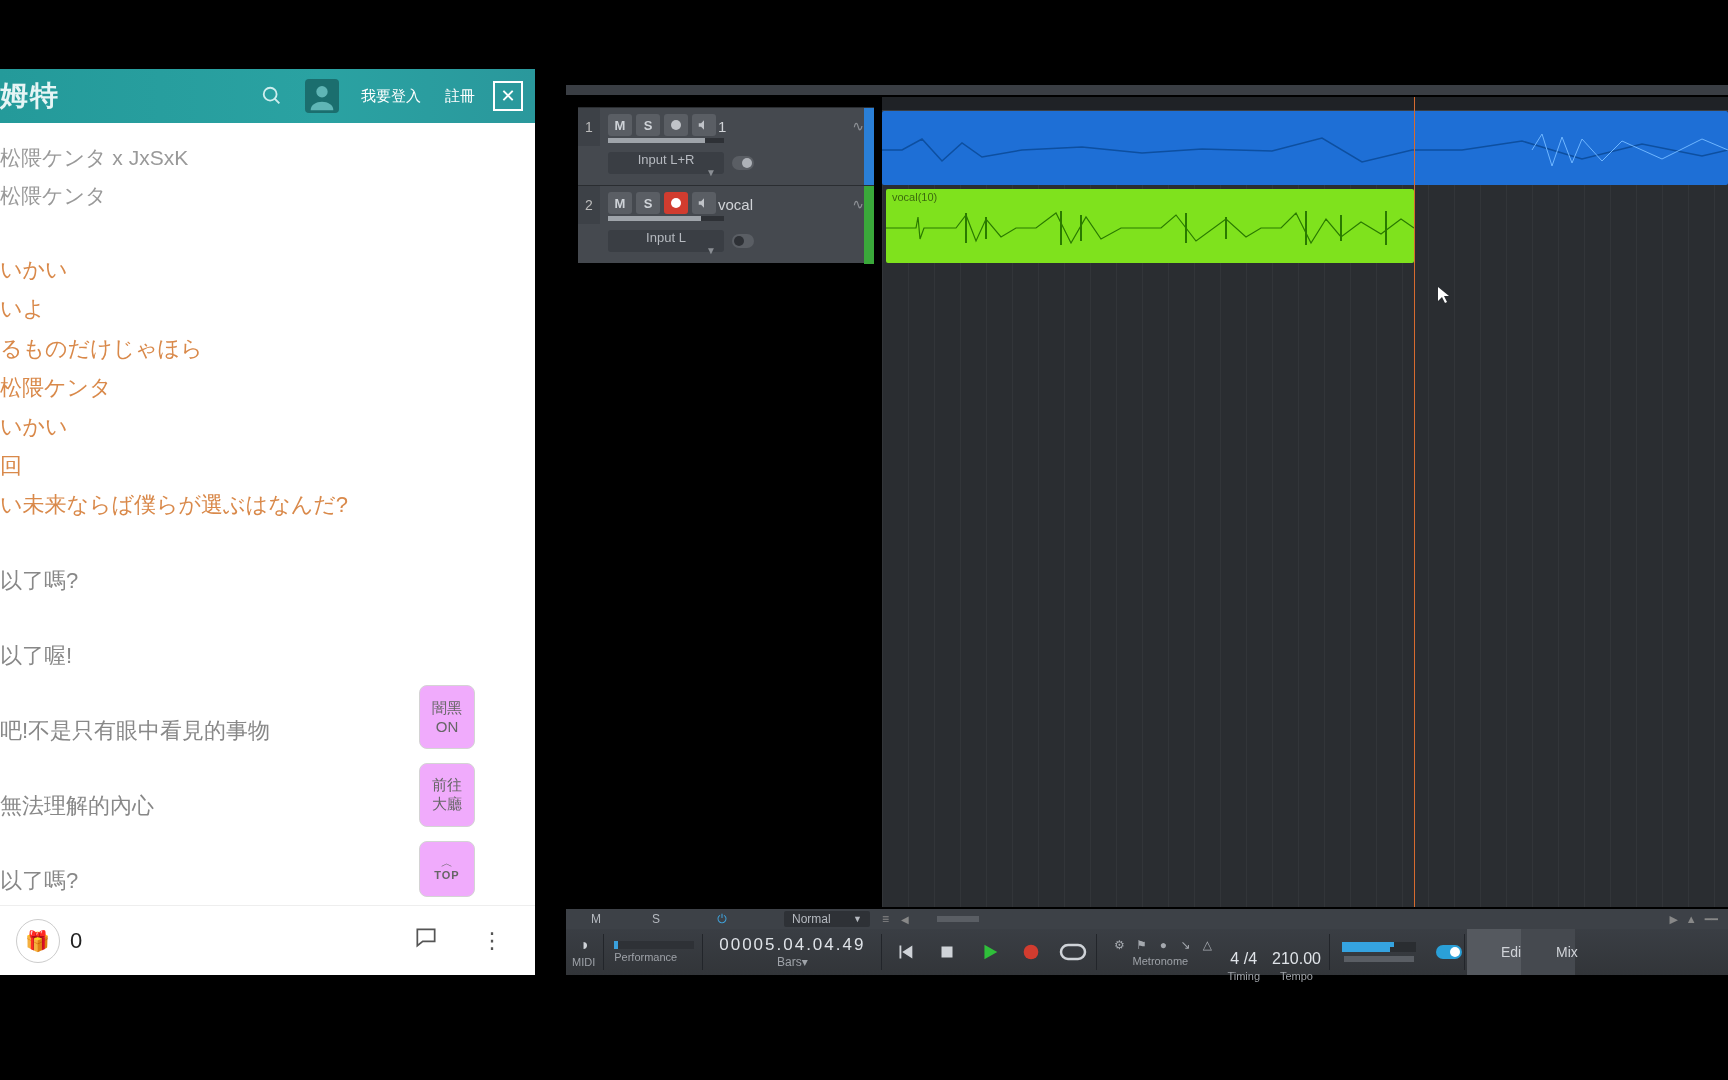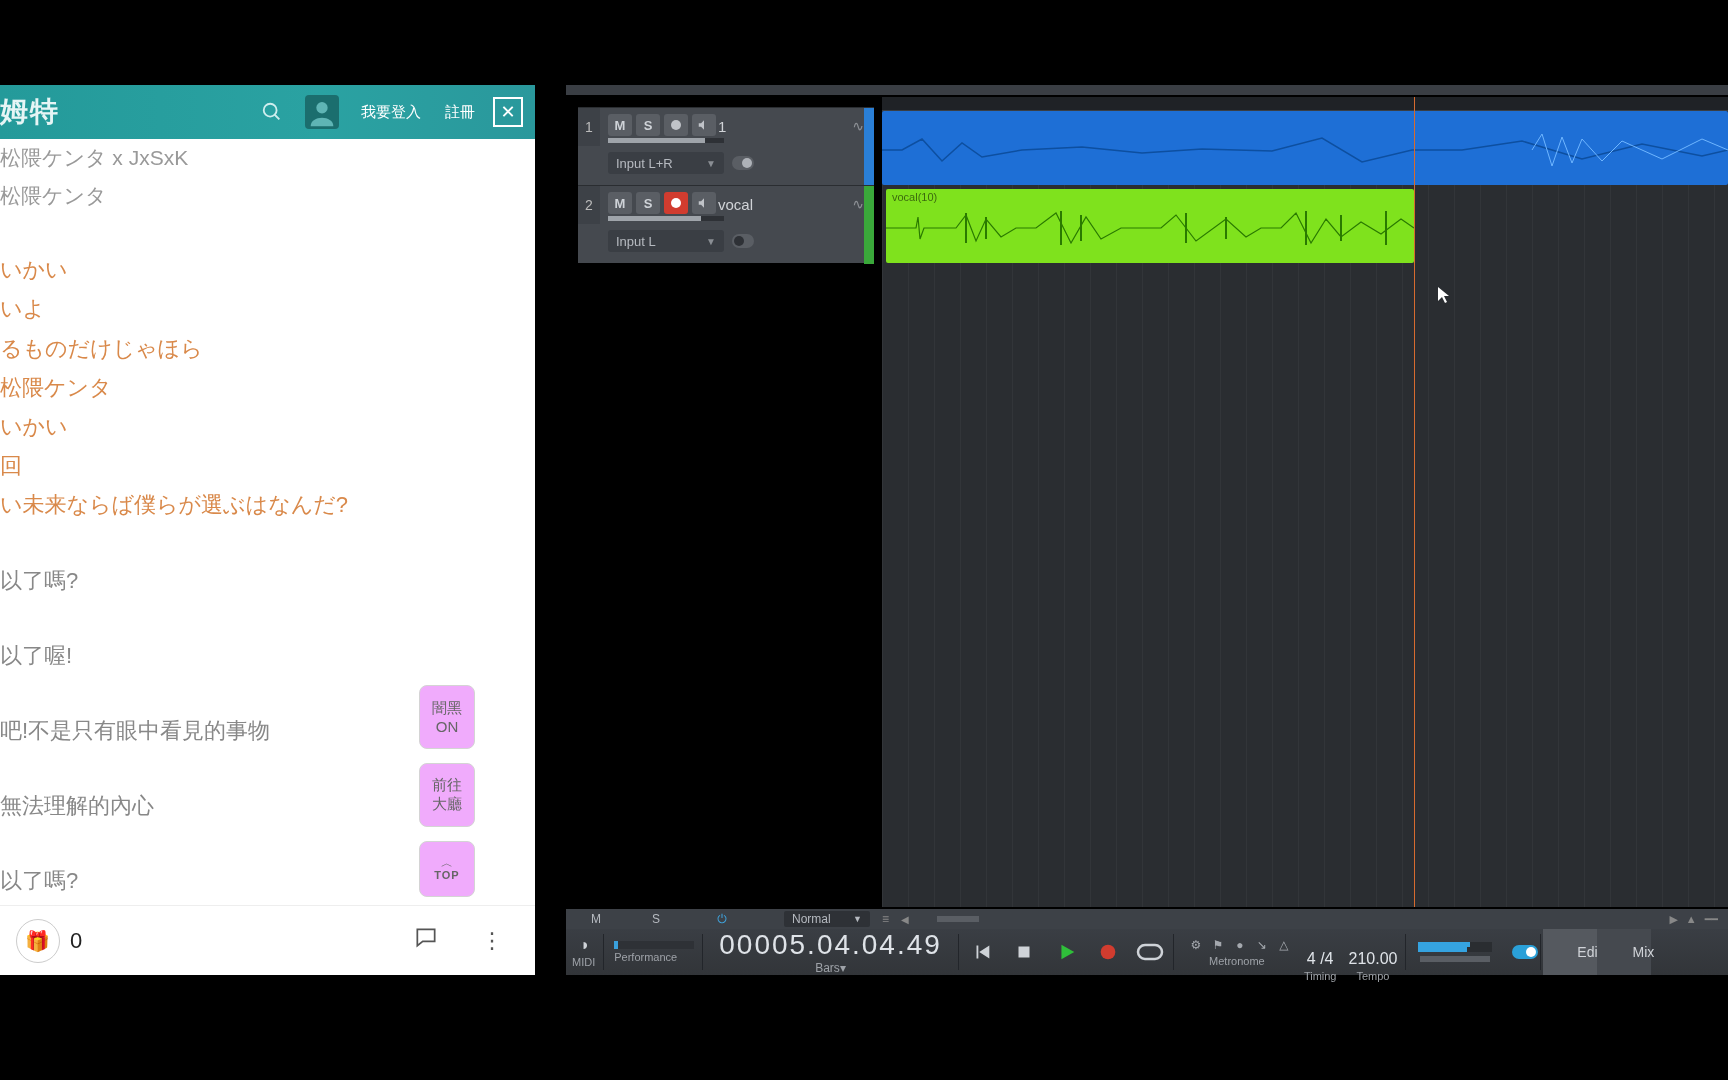--- a/index.html
+++ b/index.html
@@ -185,20 +185,21 @@
   .track-vol .fill { height: 5px; background: #9fa4aa; }
   .input-select {
     position: absolute; left: 30px; top: 44px;
     width: 116px; height: 22px;
     background: #3a3e44;
     border-radius: 3px;
     color: #b6bac0; font-size: 13px;
     display: flex; align-items: center;
     padding: 0 8px;
     cursor: pointer;
+    flex-direction: column;
   }
   .input-select .caret { margin-left: auto; font-size: 10px; color: #8a8e94; }
   .mon-toggle {
     position: absolute; left: 154px; top: 48px;
     width: 22px; height: 14px;
     border-radius: 7px;
     background: #5a5e64;
     cursor: pointer;
   }
   .mon-toggle .knob { width: 10px; height: 10px; border-radius: 5px; background: #2e3136; margin: 2px; }
@@ -301,21 +302,21 @@
   .t-col .icon { font-size: 16px; }
   .t-col .sub { font-size: 11px; color: #9ea2a8; margin-top: 2px; }
   .t-sep { width: 1px; height: 36px; background: #22252a; margin: 0 2px; }
   .perf-bar {
     width: 80px; height: 8px;
     background: #2e3136;
     position: relative;
     cursor: pointer;
   }
   .perf-bar .fill { position: absolute; left: 0; top: 0; height: 8px; background: #3aa0dc; width: 5%; }
-  .time-main { font-size: 28px; letter-spacing: 2px; color: #dfe3e8; font-weight: 500; }
+  .time-main { font-size: 17px; letter-spacing: 2px; color: #dfe3e8; font-weight: 500; }
   .time-sub { font-size: 12px; color: #9ea2a8; margin-top: 0; }
   .t-btn {
     width: 34px; height: 28px;
     display: flex; align-items: center; justify-content: center;
     margin: 0 4px;
     cursor: pointer;
   }
   .t-btn svg { width: 22px; height: 22px; }
   .loop-btn svg { width: 32px; height: 22px; }
   .tool-icons {
@@ -410,21 +411,21 @@
     <span class="gift-count">0</span>
     <span class="comment-icon">
       <svg width="26" height="26" viewBox="0 0 24 24" fill="none" stroke="#555" stroke-width="1.6">
           <path d="M4 5h16v11H9l-5 4V5z"></path>
         </svg>
     </span>
     <span class="dots-icon">⋮</span>
   </div>
 </div>
 
-<div class="left-header" style="position:absolute;left:0;top:85px;">
+<div class="left-header" style="position:absolute;left:0;top:69px;">
   <span class="logo">姆特</span>
   <span class="hdr-spacer"></span>
   <span class="hdr-icon">
     <svg width="22" height="22" viewBox="0 0 24 24" fill="none" stroke="#cfeeee" stroke-width="2">
         <circle cx="10" cy="10" r="7"></circle>
         <line x1="20" y1="20" x2="15" y2="15"></line>
       </svg>
   </span>
   <div class="avatar-box">
     <svg width="34" height="34" viewBox="0 0 24 24" fill="#3a8c8c">

